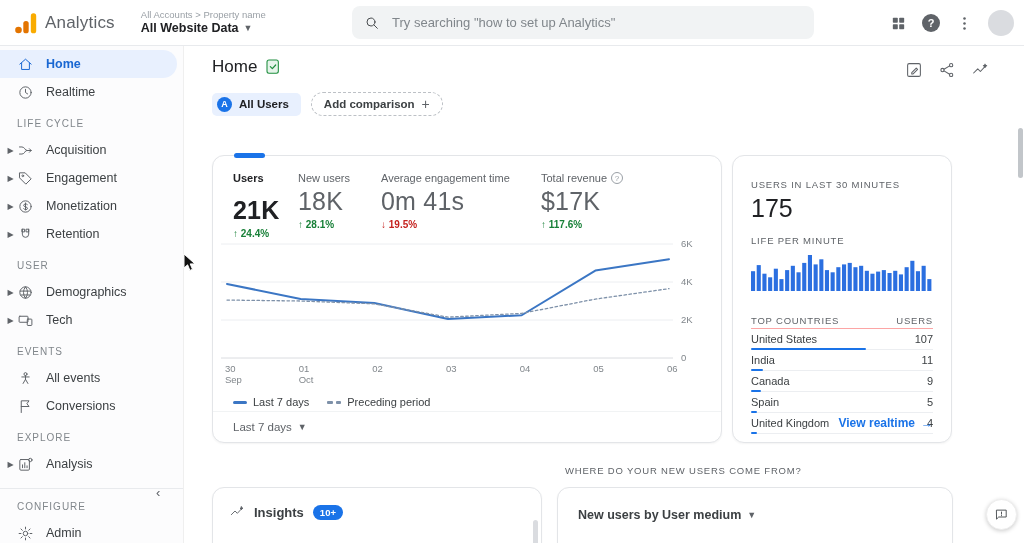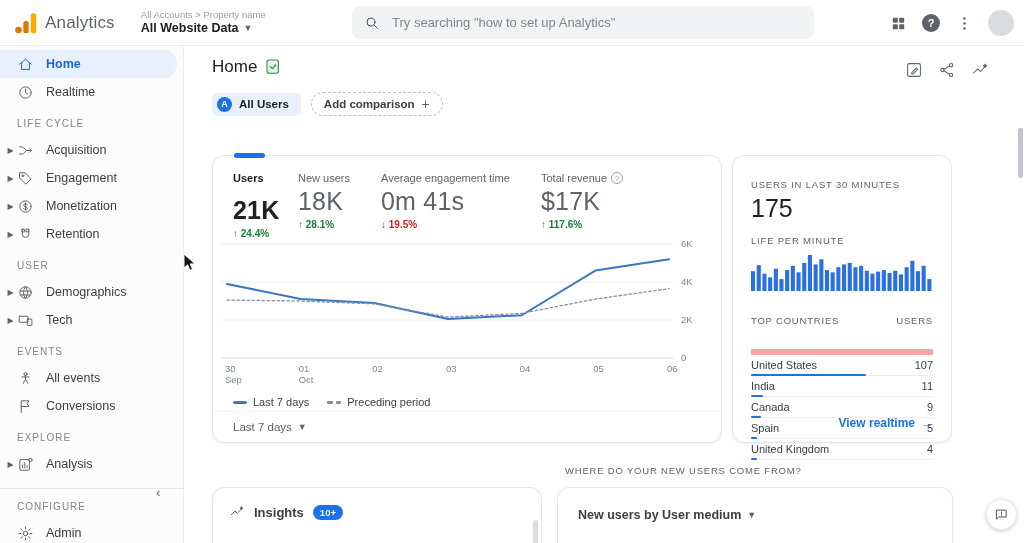--- a/index.html
+++ b/index.html
@@ -87,22 +87,22 @@
   .sw-dashed i { flex:1; height:3px; border-radius:1px; }
   #range-row { position:absolute; left:0; bottom:0; width:100%; height:31px; border-top:1px solid #f1f3f4;
                display:flex; align-items:center; padding-left:20px; }
   #range-label { font-size:11.5px; color:#5f6368; display:flex; align-items:center; gap:6px; cursor:pointer; }
 
   
   #realtime-card { left:547px; top:109px; width:220px; height:288px; padding:16px 18px; }
   .rt-cap { font-size:9.5px; letter-spacing:.8px; color:#5f6368;margin-top:7px; }
   #rt-value { font-size:25px; color:#202124; margin:4px 0 12px; }
   #minute-bars { margin-top:7px; }
-  #ct-header { display:flex; justify-content:space-between; margin-top:13px; padding-bottom:23px;
-               border-bottom:6px solid #fca5a5; }
+  #ct-header { display:flex; justify-content:space-between; margin-top:13px; padding-bottom:2px;
+               border-bottom:1px solid #fca5a5; }
   .ct-row { position:relative; height:21px; display:flex; justify-content:space-between; align-items:center;
             border-bottom:1px solid #eceef1; font-size:11px; color:#3c4043; }
   .ct-row .v { color:#3c4043; }
   .ct-bar { position:absolute; left:0; bottom:-1px; height:2px; background:#1a73e8; border-radius:1px; }
   #view-realtime { position:absolute; right:18px; bottom:12px; color:#1a73e8; font-size:12px; font-weight:700;
                    display:flex; align-items:center; gap:6px; cursor:pointer; }
 
   
   #bottom-label { position:absolute; left:380px; top:419px; font-size:9.5px; letter-spacing:.8px; color:#5f6368; }
   #insights-card { left:27px; top:441px; width:330px; height:90px; overflow:hidden; }

